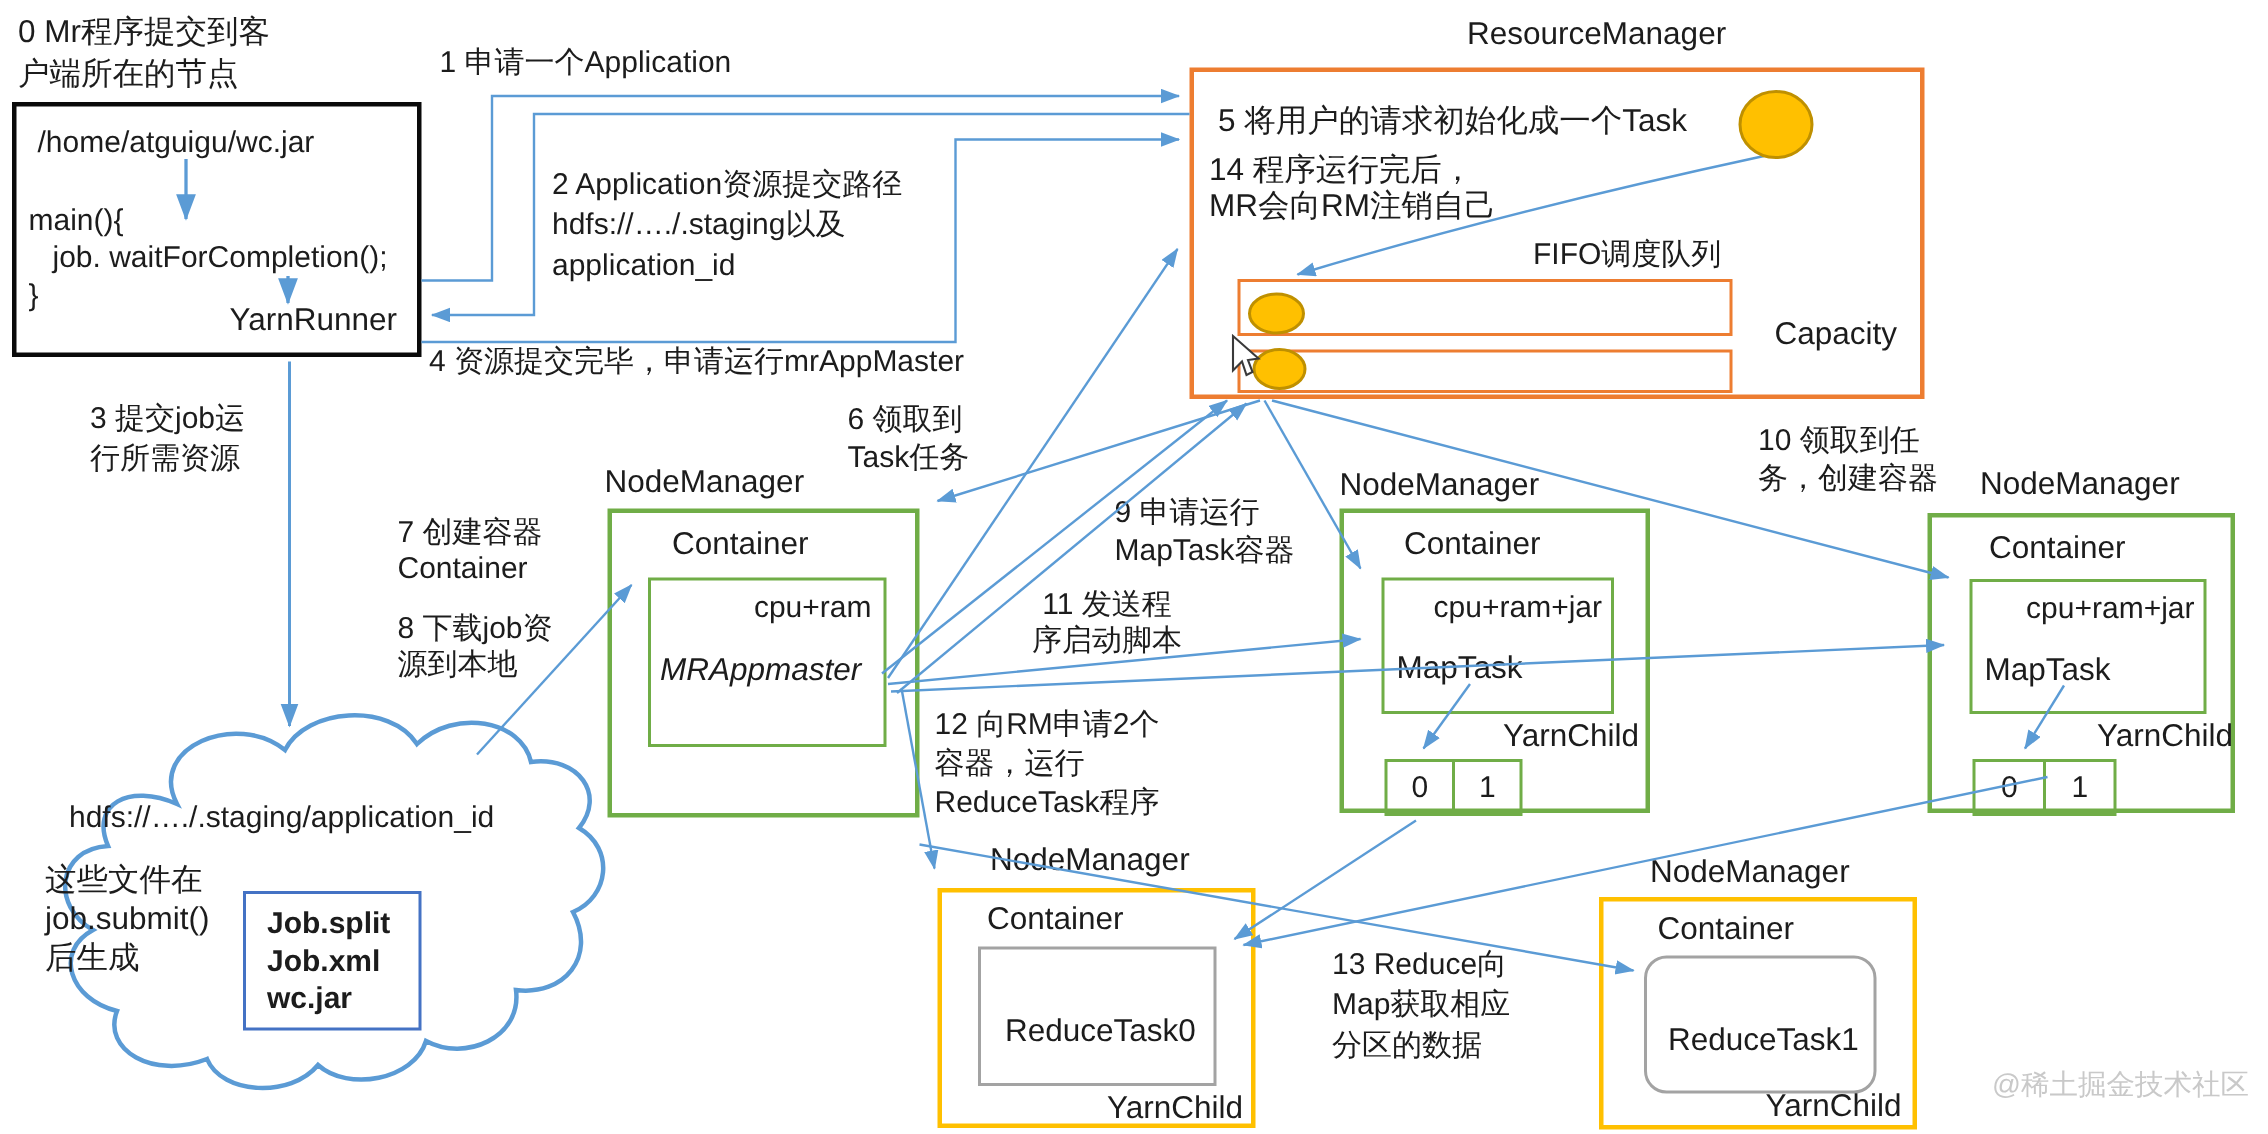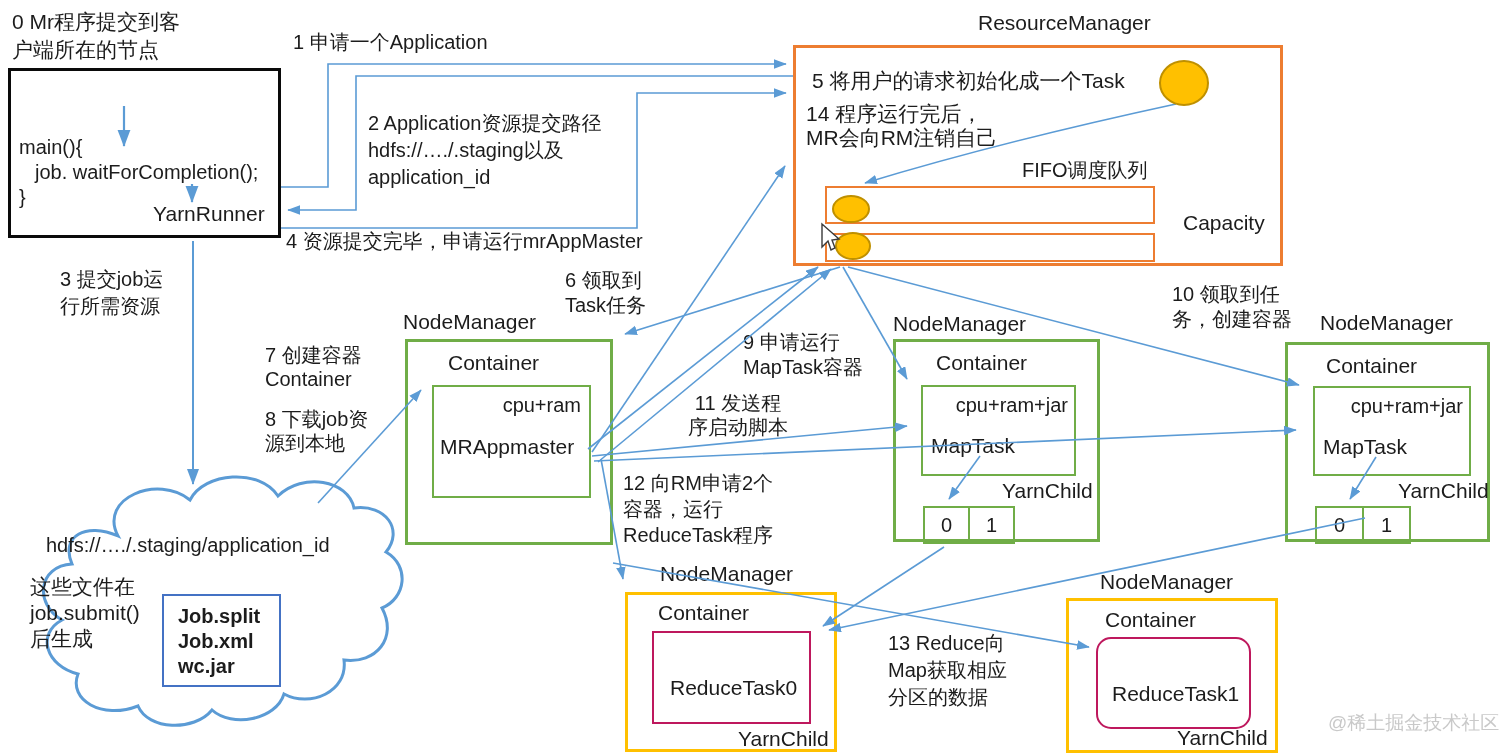--- a/index.html
+++ b/index.html
@@ -9,21 +9,21 @@
   .lbl{font-size:20px;line-height:25px;white-space:nowrap;}
   .lbl span{display:block;}
   .big{font-size:21px;}
   .box{position:absolute;box-sizing:border-box;background:transparent;}
   .black{border:3px solid #0a0a0a;}
   .orange{border:3px solid #ED7D31;}
   .orange2{border:2px solid #ED7D31;}
   .green{border:3px solid #70AD47;}
   .green2{border:2px solid #70AD47;}
   .gold{border:3px solid #FFC000;}
-  .gold2{border:2px solid #be185d;}
+  .gold2{border:2px solid #a3a3a3;}
   .blue2{border:2px solid #4472C4;}
   svg.layer{position:absolute;left:0;top:0;pointer-events:none;}
   .slotrow{position:absolute;display:flex;}
   .slot{box-sizing:border-box;border:2px solid #70AD47;width:47px;height:38px;
         display:flex;align-items:center;justify-content:center;font-size:20px;}
   .slot + .slot{margin-left:-2px;}
   .watermark{font-size:19px;color:#c9c9c9;}
 </style>
 </head>
 <body>
@@ -39,20 +39,21 @@
          C 46,666 36,634 62,620 C 34,604 38,566 72,564
          C 60,536 86,522 118,536 Z" fill="#ffffff" stroke="#5B9BD5" stroke-width="3"></path>
   </svg>
 
   <div class="abs lbl big" style="left:12px;top:8px;line-height:28px;">
     <span>0 Mr程序提交到客</span>
     <span>户端所在的节点</span>
   </div>
 
   <div class="box black" style="left:8px;top:68px;width:273px;height:170px;">
+    <div class="abs lbl" style="left:14px;top:12px;">/home/atguigu/wc.jar</div>
     <div class="abs lbl" style="left:8px;top:64px;">main(){</div>
     <div class="abs lbl" style="left:24px;top:89px;">job. waitForCompletion();</div>
     <div class="abs lbl" style="left:8px;top:114px;">}</div>
     <div class="abs lbl big" style="left:142px;top:130px;">YarnRunner</div>
   </div>
 
   <div class="abs lbl" style="left:293px;top:30px;">1 申请一个Application</div>
   <div class="abs lbl" style="left:368px;top:110px;line-height:27px;">
     <span>2 Application资源提交路径</span>
     <span>hdfs://…./.staging以及</span>
@@ -109,21 +110,21 @@
     <div class="box orange2" style="left:29px;top:138px;width:330px;height:38px;"></div>
     <div class="box orange2" style="left:29px;top:185px;width:330px;height:29px;"></div>
     <div class="abs lbl big" style="left:387px;top:162px;">Capacity</div>
   </div>
 
   <div class="abs lbl big" style="left:403px;top:309px;">NodeManager</div>
   <div class="box green" style="left:405px;top:339px;width:208px;height:206px;">
     <div class="abs lbl big" style="left:40px;top:8px;">Container</div>
     <div class="box green2" style="left:24px;top:43px;width:159px;height:113px;">
       <div class="abs lbl" style="right:8px;top:6px;">cpu+ram</div>
-      <div class="abs lbl big" style="left:6px;top:47px;">MRAppmaster</div>
+      <div class="abs lbl big" style="left:6px;top:47px;font-style:italic;">MRAppmaster</div>
     </div>
   </div>
 
   <div class="abs lbl big" style="left:893px;top:311px;">NodeManager</div>
   <div class="box green" style="left:893px;top:339px;width:207px;height:203px;">
     <div class="abs lbl big" style="left:40px;top:8px;">Container</div>
     <div class="box green2" style="left:25px;top:43px;width:155px;height:91px;">
       <div class="abs lbl" style="right:6px;top:6px;">cpu+ram+jar</div>
       <div class="abs lbl big" style="left:8px;top:46px;">MapTask</div>
     </div>

